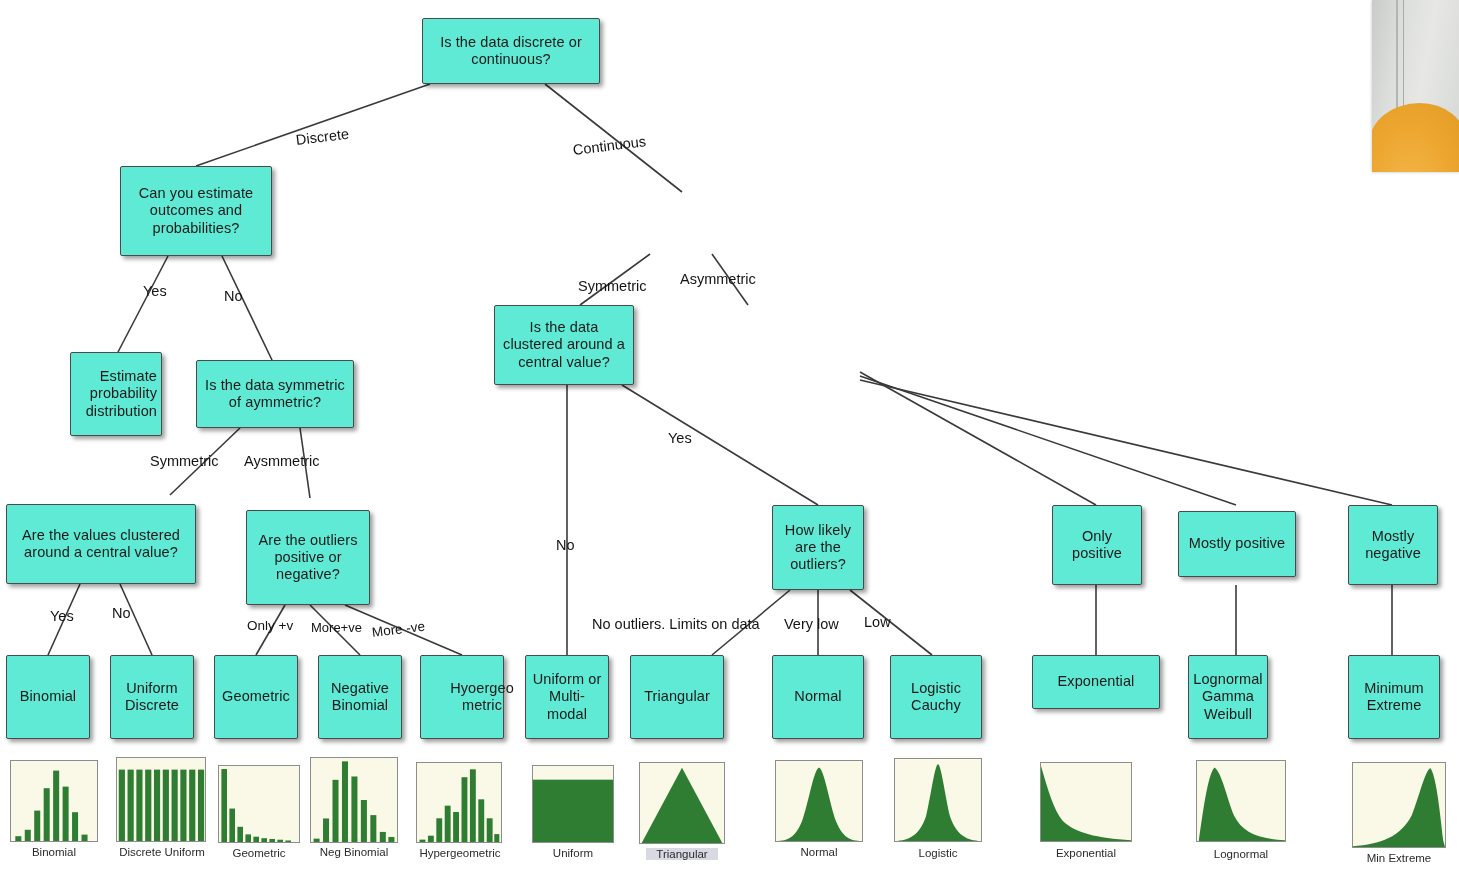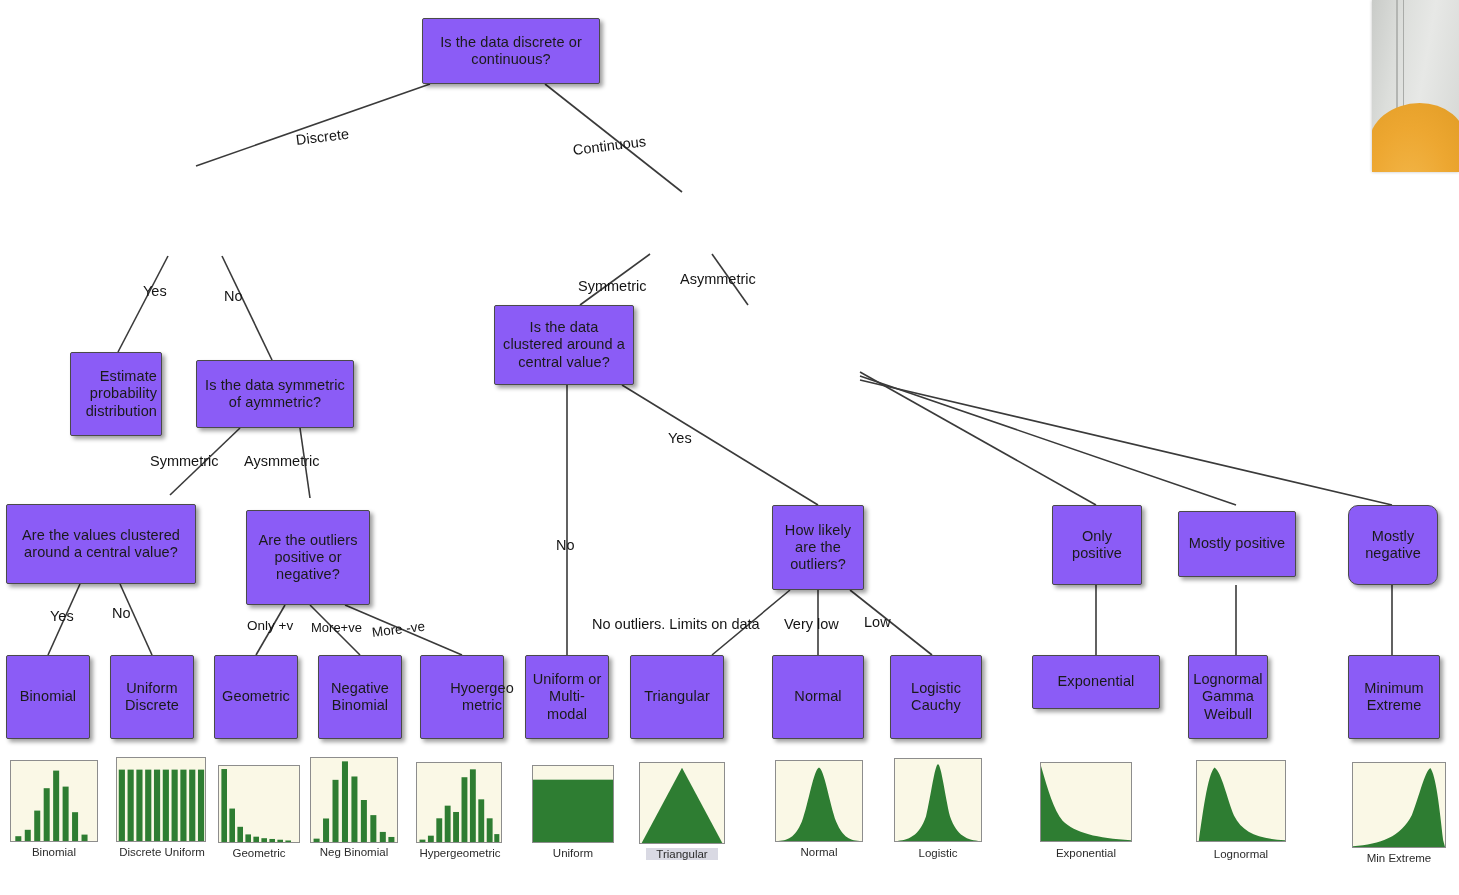--- a/index.html
+++ b/index.html
@@ -2,21 +2,21 @@
 <html><head>
 <meta charset="utf-8">
 <style>
   html,body{margin:0;padding:0;background:#ffffff;}
   body{width:1459px;height:895px;position:relative;overflow:hidden;
        font-family:"Liberation Sans","DejaVu Sans",sans-serif;color:#1a1a1a;}
   #canvas{position:absolute;left:0;top:0;width:1459px;height:895px;}
   svg.edges{position:absolute;left:0;top:0;width:1459px;height:895px;pointer-events:none;}
   svg.edges line, svg.edges path{stroke:#3a3a3a;stroke-width:1.6;fill:none;}
 
-  .node{position:absolute;box-sizing:border-box;background:#8b5cf6;
+  .node{position:absolute;box-sizing:border-box;background:#5eead4;
         border:1.8px solid #4a4a4a;border-radius:2px;
         box-shadow:3px 3px 4px rgba(0,0,0,0.38);
         display:flex;align-items:center;justify-content:center;text-align:center;
         line-height:1.18;letter-spacing:0.1px;}
   .node span{display:block;padding:0 4px;}
   .q{font-size:14.5px;}
   .leaf{font-size:14.5px;}
 
   .elabel{position:absolute;font-size:14.5px;color:#141414;white-space:nowrap;
           background:transparent;}
@@ -82,20 +82,23 @@
 
     <line x1="1236" y1="585" x2="1236" y2="655"></line>
 
     <line x1="1392" y1="585" x2="1392" y2="655"></line>
   </svg>
 
   <div class="node q" style="left:422px;top:18px;width:178px;height:66px;">
     <span>Is the data discrete or continuous?</span>
   </div>
 
+  <div class="node q" style="left:120px;top:166px;width:152px;height:90px;">
+    <span>Can you estimate outcomes and probabilities?</span>
+  </div>
 
   <div class="node q" style="left:70px;top:352px;width:92px;height:84px;text-align:right;">
     <span>Estimate probability distribution</span>
   </div>
 
   <div class="node q" style="left:196px;top:360px;width:158px;height:68px;">
     <span>Is the data symmetric of aymmetric?</span>
   </div>
 
   <div class="node q" style="left:6px;top:504px;width:190px;height:80px;">
@@ -117,21 +120,21 @@
   </div>
 
   <div class="node q" style="left:1052px;top:505px;width:90px;height:80px;">
     <span>Only positive</span>
   </div>
 
   <div class="node q" style="left:1178px;top:511px;width:118px;height:66px;">
     <span>Mostly positive</span>
   </div>
 
-  <div class="node q" style="left:1348px;top:505px;width:90px;height:80px;border-radius:10px;">
+  <div class="node q" style="left:1348px;top:505px;width:90px;height:80px;">
     <span>Mostly negative</span>
   </div>
 
   <div class="node leaf" style="left:6px;top:655px;width:84px;height:84px;">
     <span>Binomial</span>
   </div>
   <div class="node leaf" style="left:110px;top:655px;width:84px;height:84px;">
     <span>Uniform Discrete</span>
   </div>
   <div class="node leaf" style="left:214px;top:655px;width:84px;height:84px;">

